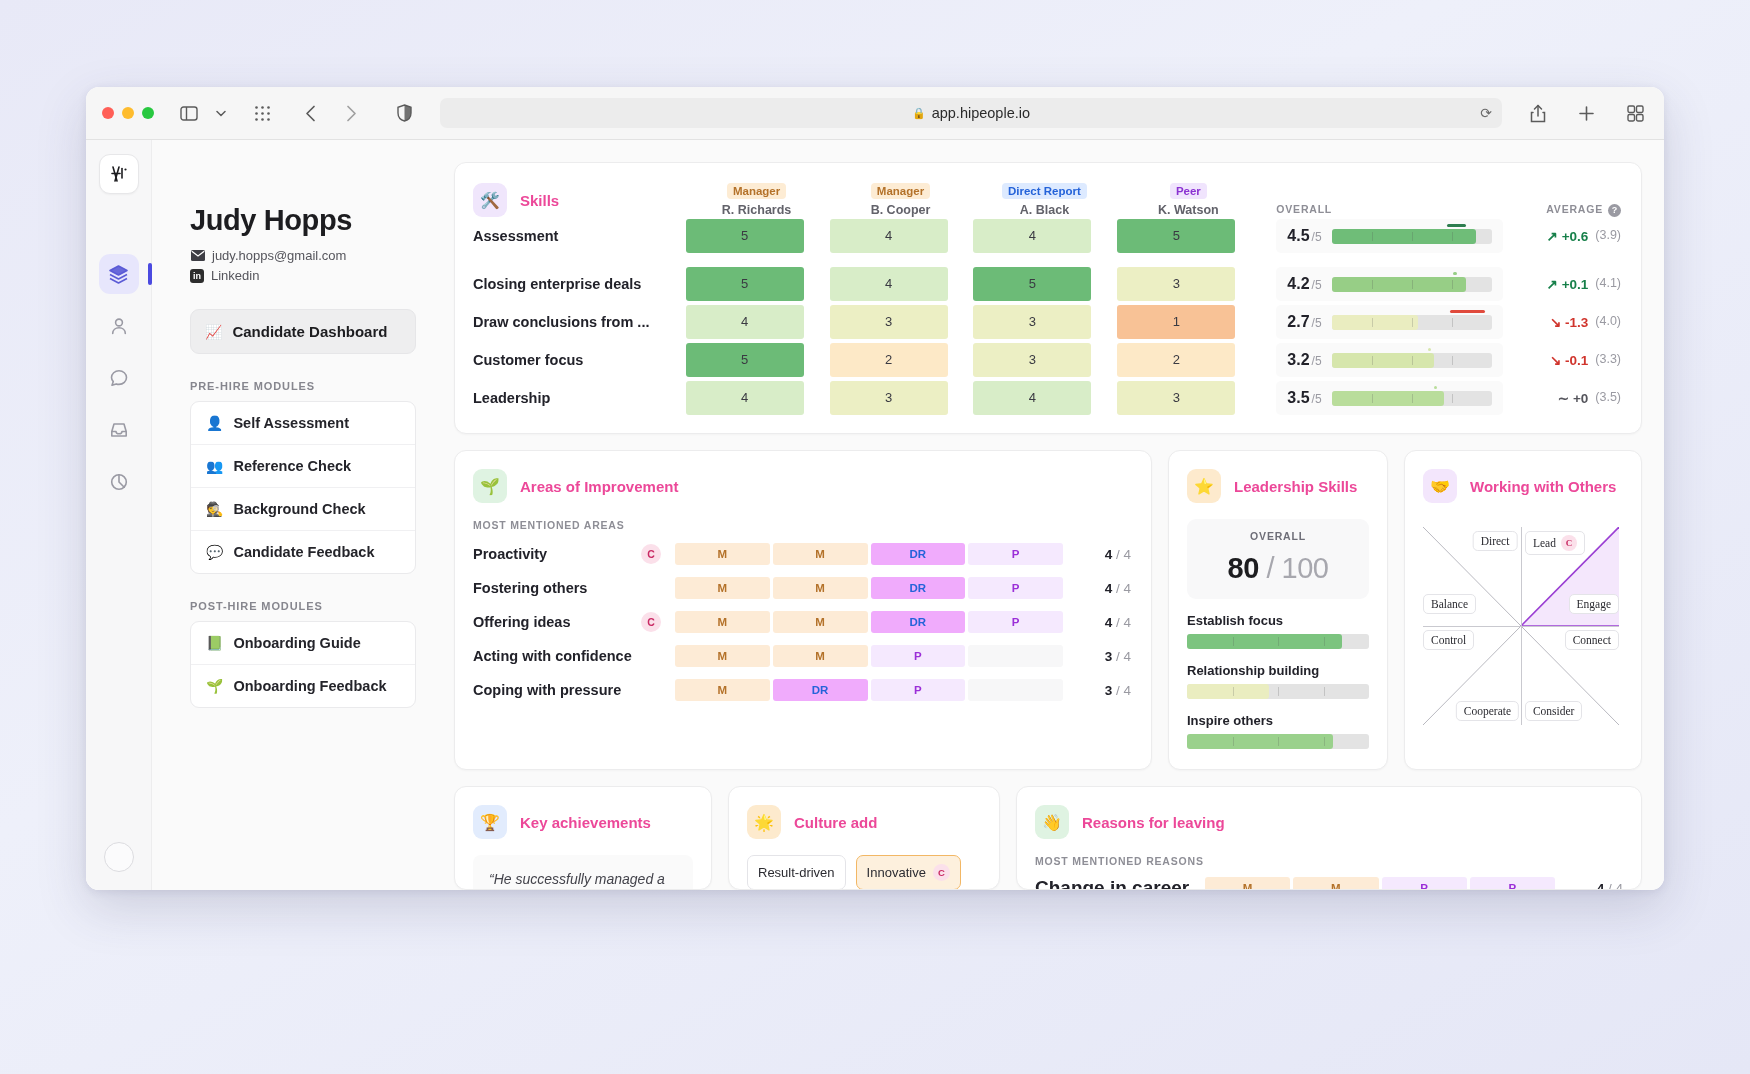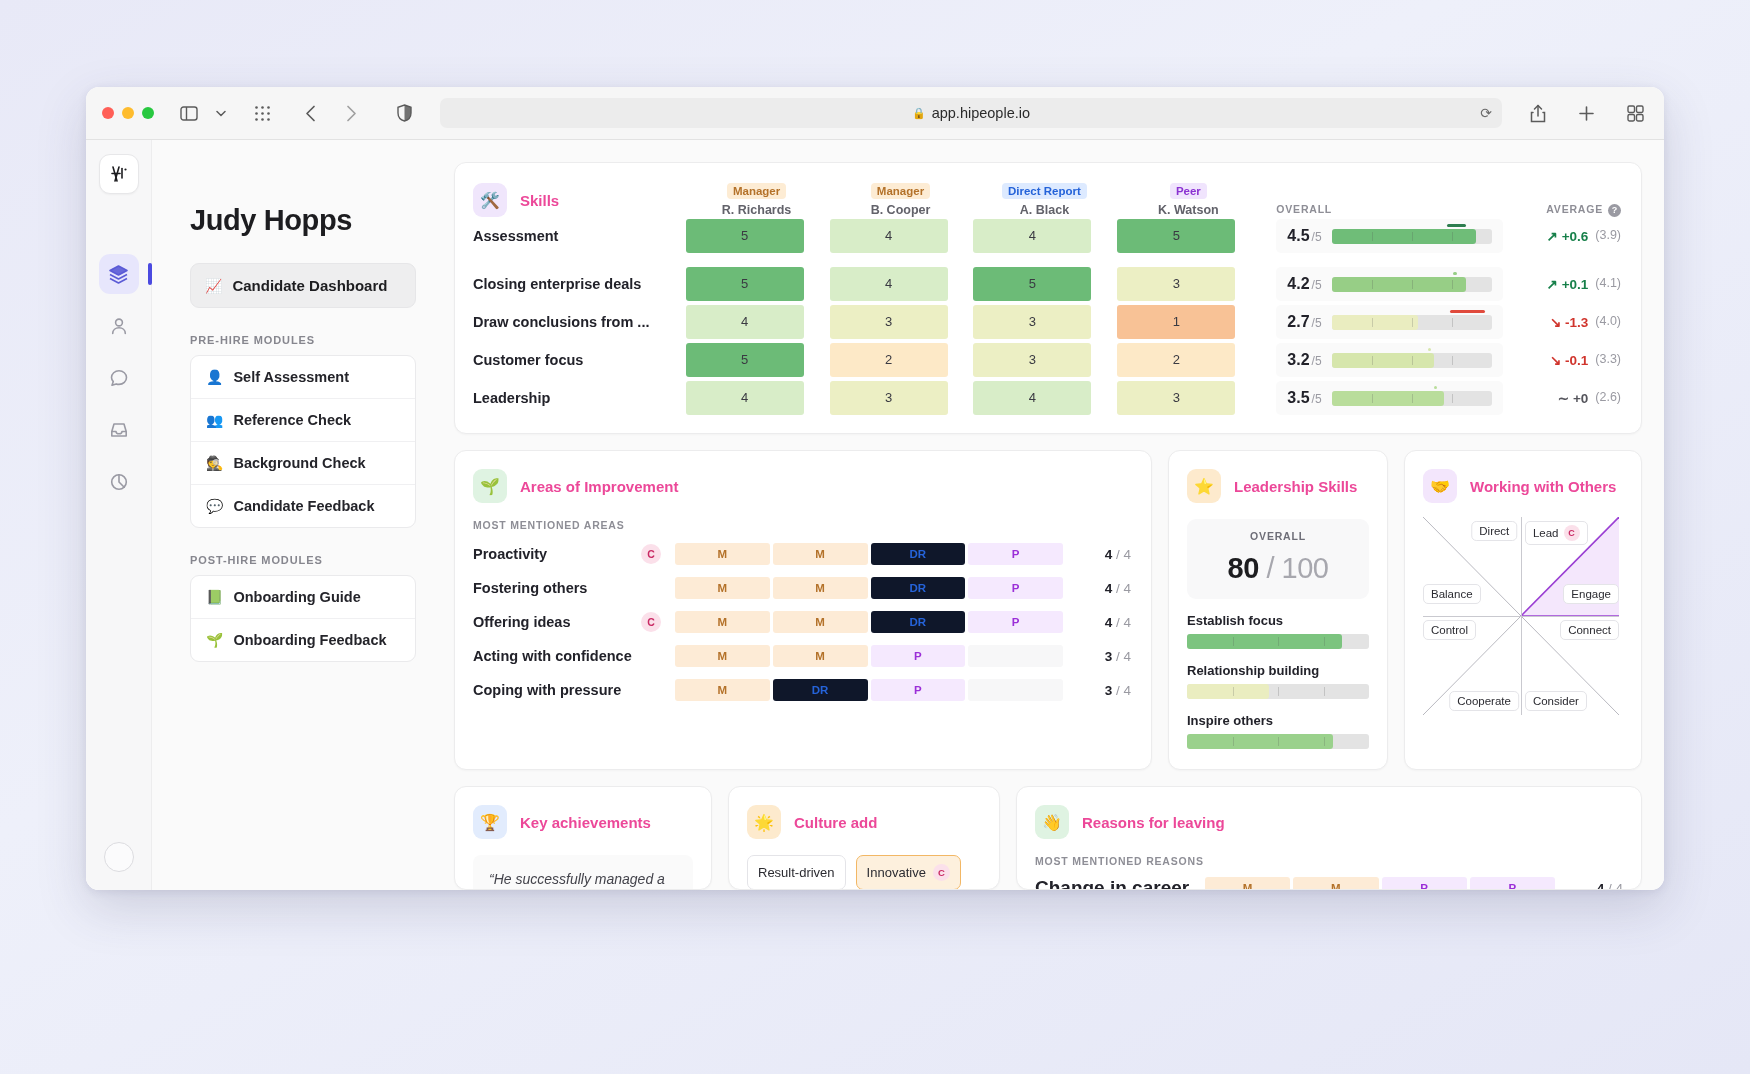--- a/index.html
+++ b/index.html
@@ -180,34 +180,34 @@
     flex: 0 0 20px;
   }
   .c-slot { width: 34px; flex: 0 0 34px; display: flex; align-items: center; }
   .tag-track { display: flex; gap: 3px; flex: 1 1 auto; }
   .tag {
     flex: 1 1 0; height: 22px; border-radius: 3px;
     display: flex; align-items: center; justify-content: center;
     font-size: 11.5px; font-weight: 700;
   }
   .tag-m { background: #fdebd6; color: #b4722a; }
-  .tag-dr { background: #0f172a; color: #2563d9; }
+  .tag-dr { background: #f0abfc; color: #2563d9; }
   .tag-p { background: #f5e9fe; color: #9b2fd8; }
   .tag-empty { background: #f7f7f8; }
   .aoi-score { width: 68px; flex: 0 0 68px; text-align: right; font-size: 13.5px; font-weight: 700; color: #22222a; }
   .aoi-score .den { color: #9a9aa2; font-weight: 400; }
   .lead { width: 220px; flex: 0 0 220px; padding: 18px 18px 20px 18px; }
   .overall-box { margin-top: 16px; background: #f8f8f9; border-radius: 9px; padding: 11px 0 14px; text-align: center; }
   .ob-label { font-size: 10.5px; letter-spacing: .8px; font-weight: 700; color: #6e6e78; }
   .ob-score { margin-top: 10px; font-size: 29px; font-weight: 700; color: #1d1d20; letter-spacing: -.5px; }
   .ob-score .den { font-weight: 400; color: #a7a7ae; }
   .lbar-label { margin-top: 14px; font-size: 13px; font-weight: 700; color: #22222a; }
   .lbar { margin-top: 6px; position: relative; height: 15px; background: #e3e3e3; border-radius: 3px; }
   .wwo { width: 238px; flex: 0 0 238px; padding: 18px 16px 18px 18px; }
-  .quad { position: relative; margin-top: 14px; width: 196px; height: 198px; }
+  .quad { position: relative; margin-top: 24px; width: 196px; height: 198px; font-family: Liberation Serif, serif; }
   .quad .axis-v { position: absolute; left: 50%; top: 0; bottom: 0; width: 1px; background: #c9c9cf; }
   .quad .axis-h { position: absolute; top: 50%; left: 0; right: 0; height: 1px; background: #c9c9cf; }
   .quad .diag { position: absolute; left: 0; top: 0; width: 100%; height: 100%; }
   .quad .wedge {
     position: absolute; right: 0; top: 0; width: 50%; height: 50%;
     background: #f4e7fc;
     clip-path: polygon(0 100%, 100% 0, 100% 100%);
   }
   .qlab {
     position: absolute; background: #fff; border: 1px solid #e4e4e8; border-radius: 5px;
@@ -359,20 +359,35 @@
               <circle cx="10" cy="10" r="7.3"></circle>
               <path d="M10 2.7 V10 L15.2 15.2" stroke-linecap="round"></path>
             </svg>
         </div>
       </div>
       <div class="rail-bottom"></div>
     </div>
 
     <div class="leftpanel">
       <div class="person-name">Judy Hopps</div>
+      <div class="person-meta">
+        <div class="meta-row">
+          <span class="meta-icon">
+            <svg width="14" height="11" viewBox="0 0 14 11">
+                <rect x="0" y="0" width="14" height="11" rx="1.5" fill="#3d3d44"></rect>
+                <path d="M0.8 1.2 L7 6 L13.2 1.2" fill="none" stroke="#fff" stroke-width="1.2"></path>
+              </svg>
+          </span>
+          <span>judy.hopps@gmail.com</span>
+        </div>
+        <div class="meta-row">
+          <span class="li-badge">in</span>
+          <span>Linkedin</span>
+        </div>
+      </div>
 
       <div class="nav-card">
         <span class="emoji">📈</span>
         <span>Candidate Dashboard</span>
       </div>
 
       <div class="nav-sec-title">PRE-HIRE MODULES</div>
       <div class="nav-group">
         <div class="nav-item">
           <span class="emoji">👤</span>
@@ -599,21 +614,21 @@
                       <span class="ov-tick" style="left:25%"></span>
                       <span class="ov-tick" style="left:50%"></span>
                       <span class="ov-tick" style="left:75%"></span>
                       <span class="ov-marker" style="left:64%;width:2%;background:#b9dd9b"></span>
                     </span>
                   </div>
                 </td>
                 <td style="padding:2px 0 2px 8px">
                   <div class="avg-cell">
                     <span class="avg-delta flat">∼ +0</span>
-                    <span class="avg-base">(2.6)</span>
+                    <span class="avg-base">(3.5)</span>
                   </div>
                 </td>
               </tr>
             </tbody>
         </table>
       </div>
 
       <div class="row-mid">
 
         <div class="card aoi">

